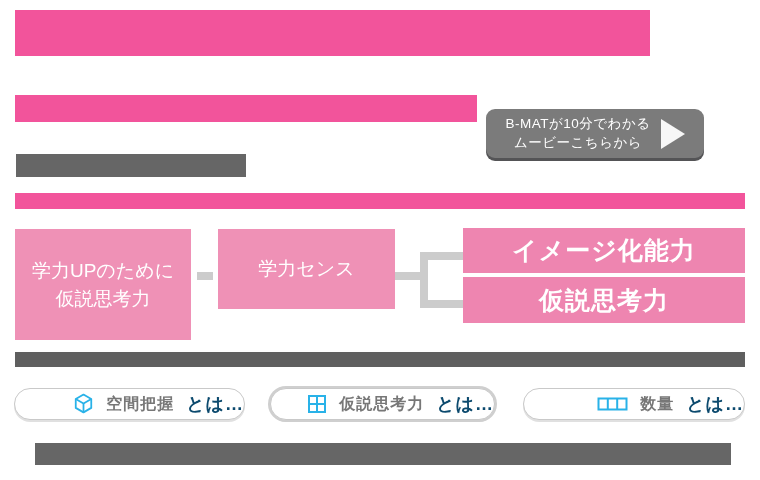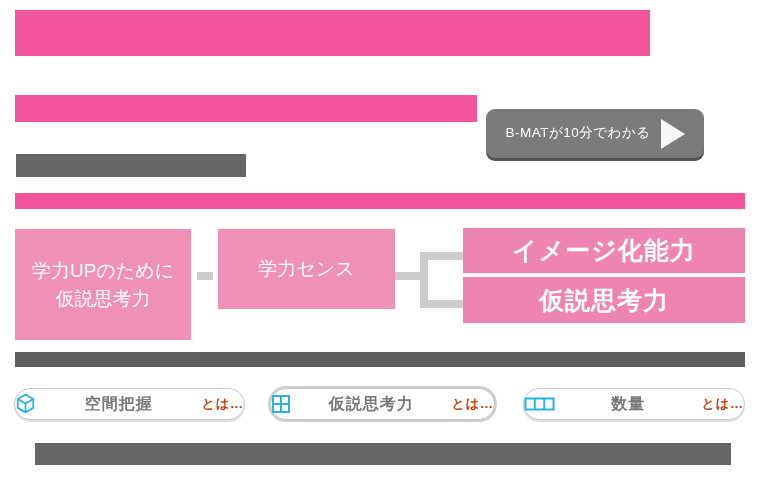--- a/index.html
+++ b/index.html
@@ -39,41 +39,42 @@
   .conn-dash   { left:197px; top:272px; width:16px; height:8px; }
   .conn-mid    { left:395px; top:272px; width:33px; height:8px; }
   .conn-vert   { left:420px; top:252px; width:8px;  height:56px; }
   .conn-top    { left:420px; top:252px; width:44px; height:8px; }
   .conn-bottom { left:420px; top:300px; width:44px; height:8px; }
 
   
   .pill { position:absolute; top:388px; height:32px; background:#ffffff;
     border:1px solid #c9c9c9; border-radius:17px;
     box-shadow:0 2px 0 rgba(0,0,0,0.12);
-    display:flex; align-items:center; justify-content:space-between; gap:12px; cursor:pointer; }
+    display:flex; align-items:center; justify-content:flex-end; gap:12px; cursor:pointer; }
   .pill-1 { left:14px;  width:231px; }
   .pill-2 { left:270px; width:225px; box-shadow:0 0 0 2px #cfcfcf, 0 2px 0 rgba(0,0,0,0.12); }
   .pill-3 { left:523px; width:222px; }
   .pill .label  { color:#777777; font-size:16px; font-weight:bold; letter-spacing:1px; }
-  .pill .suffix { color:#c2410c; font-size:13px; font-weight:bold; letter-spacing:1px; }
+  .pill .suffix { color:#0c4a6e; font-size:18px; font-weight:bold; letter-spacing:1px; }
   .pill svg { display:block; }
 </style>
 </head>
 <body>
 
 <div class="stage">
 
   <div class="bar pink hero-banner"></div>
   <div class="bar pink subtitle-bar"></div>
   <div class="bar gray heading-bar"></div>
   <div class="bar pink lead-bar"></div>
 
   <div class="movie-btn">
     <div class="txt">
       <span>B-MATが10分でわかる</span><br>
+      <span>ムービーこちらから</span>
     </div>
     <span class="play-tri"></span>
   </div>
 
   <div class="dbox light box-effort">
     <div>
       <span>学力UPのために</span><br>
       <span>仮説思考力</span>
     </div>
   </div>

